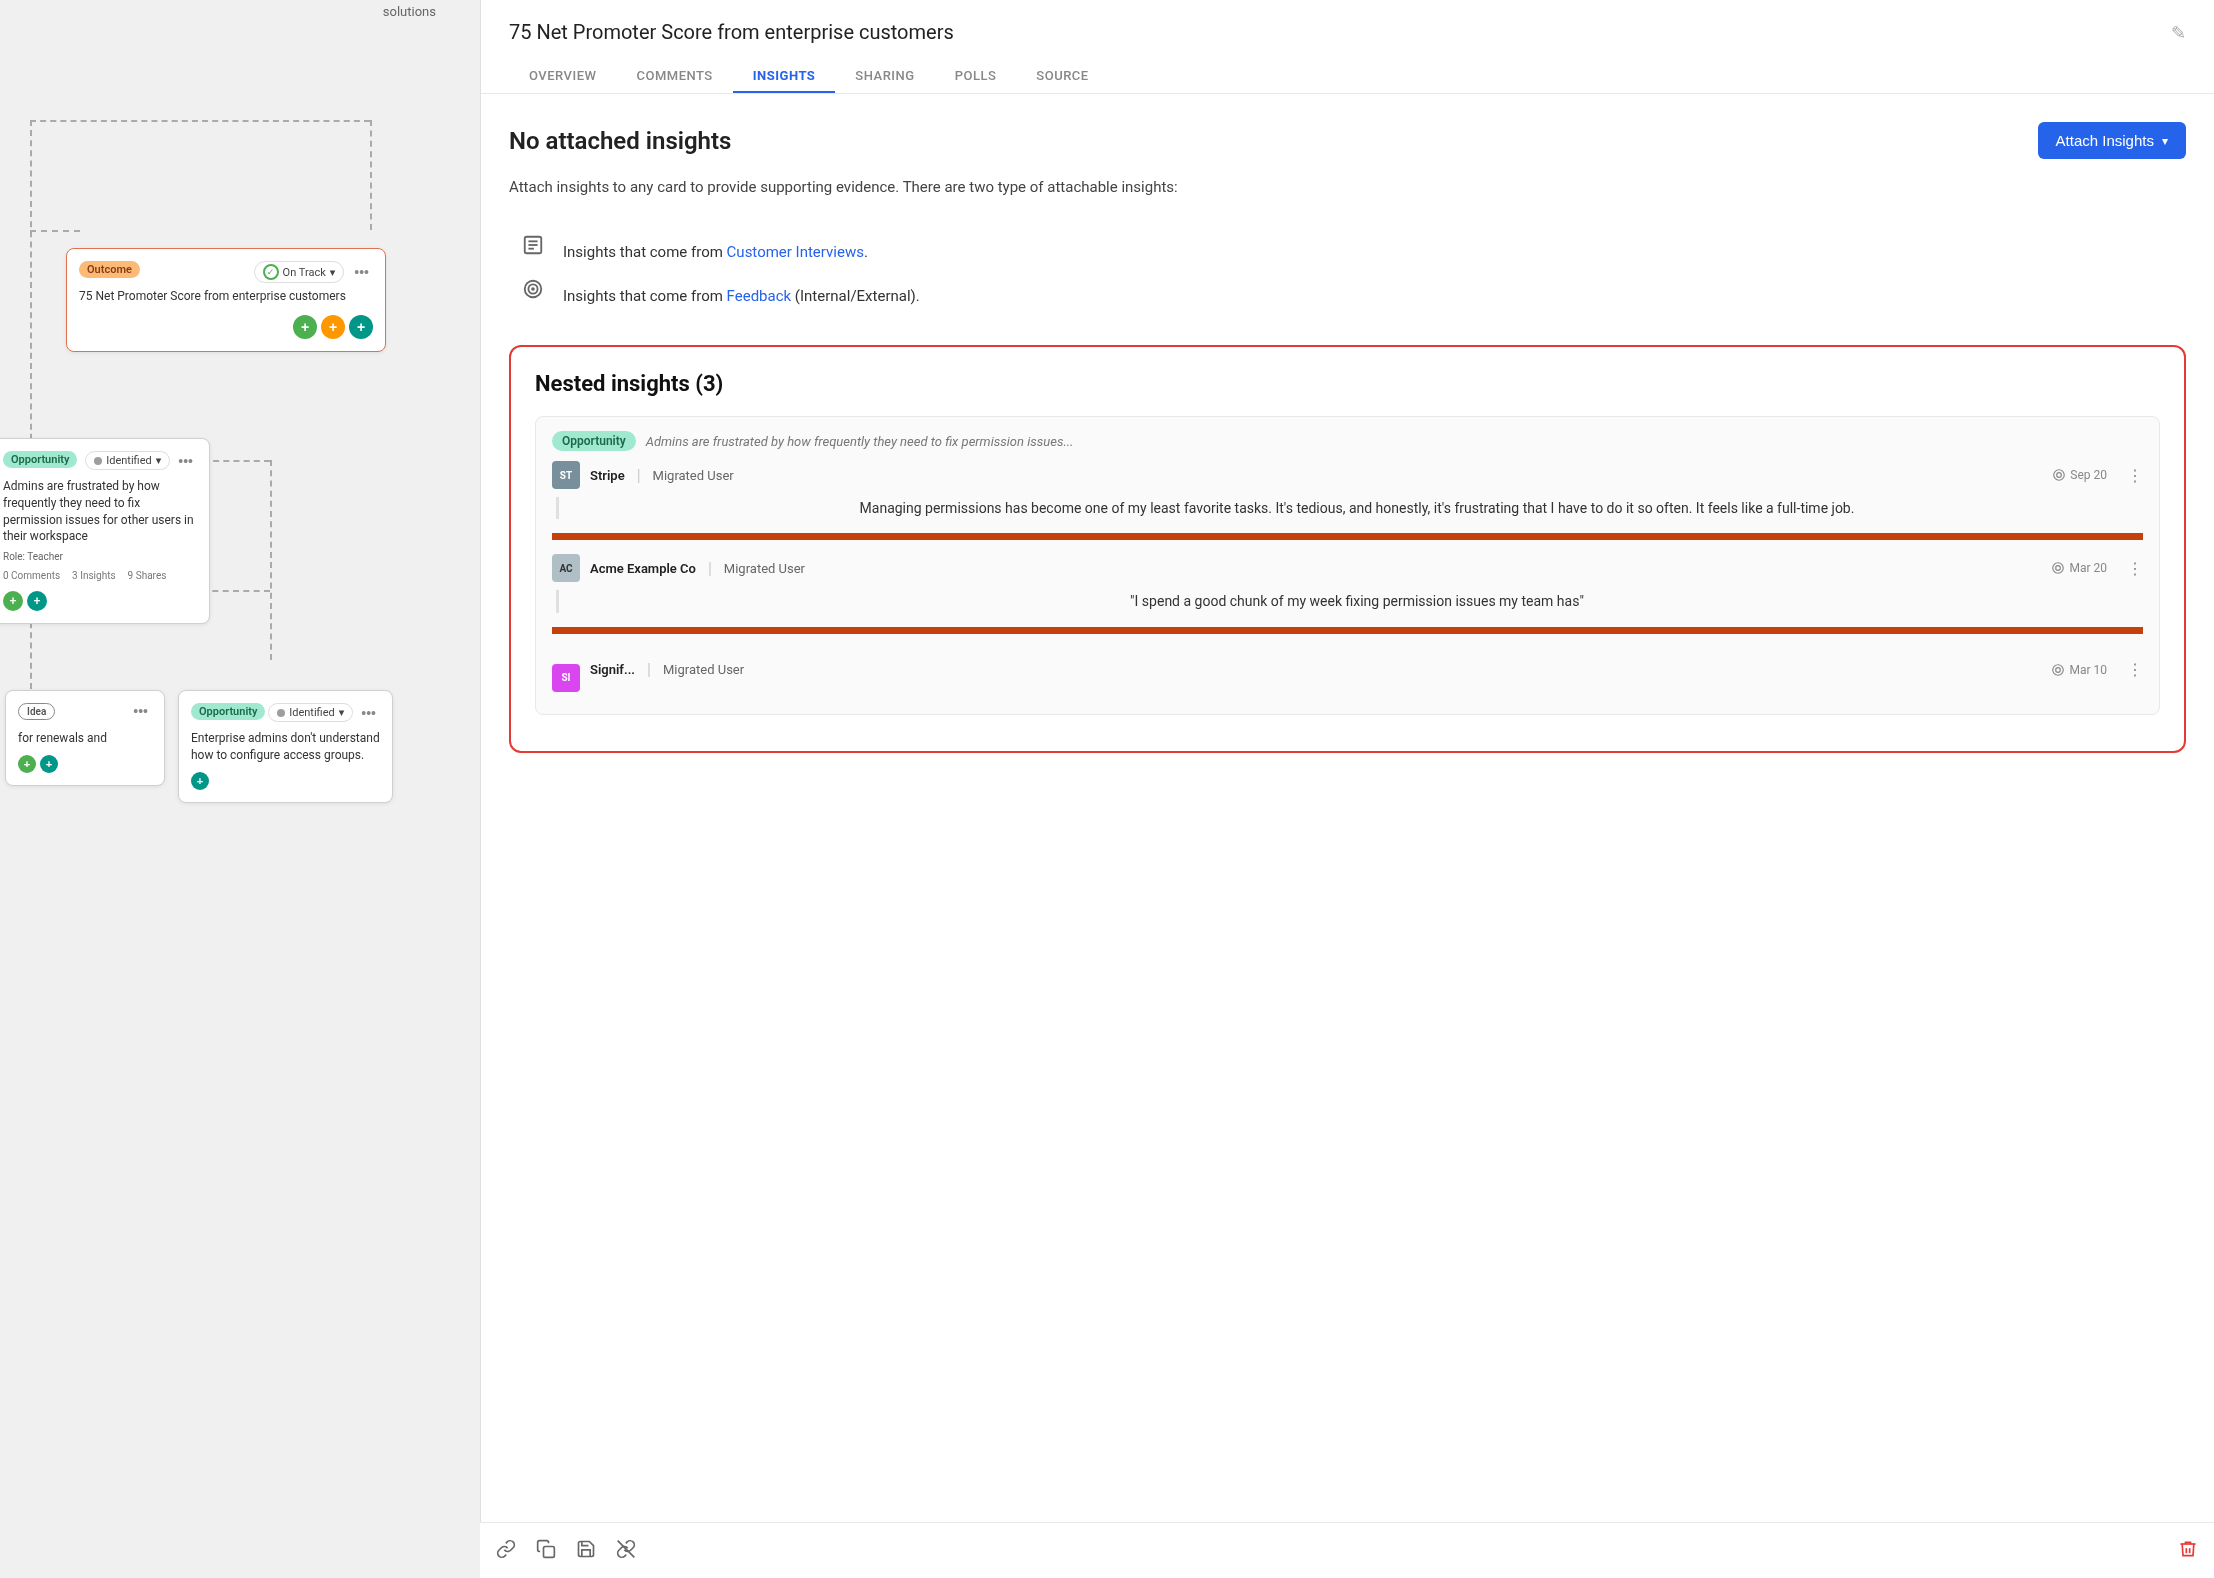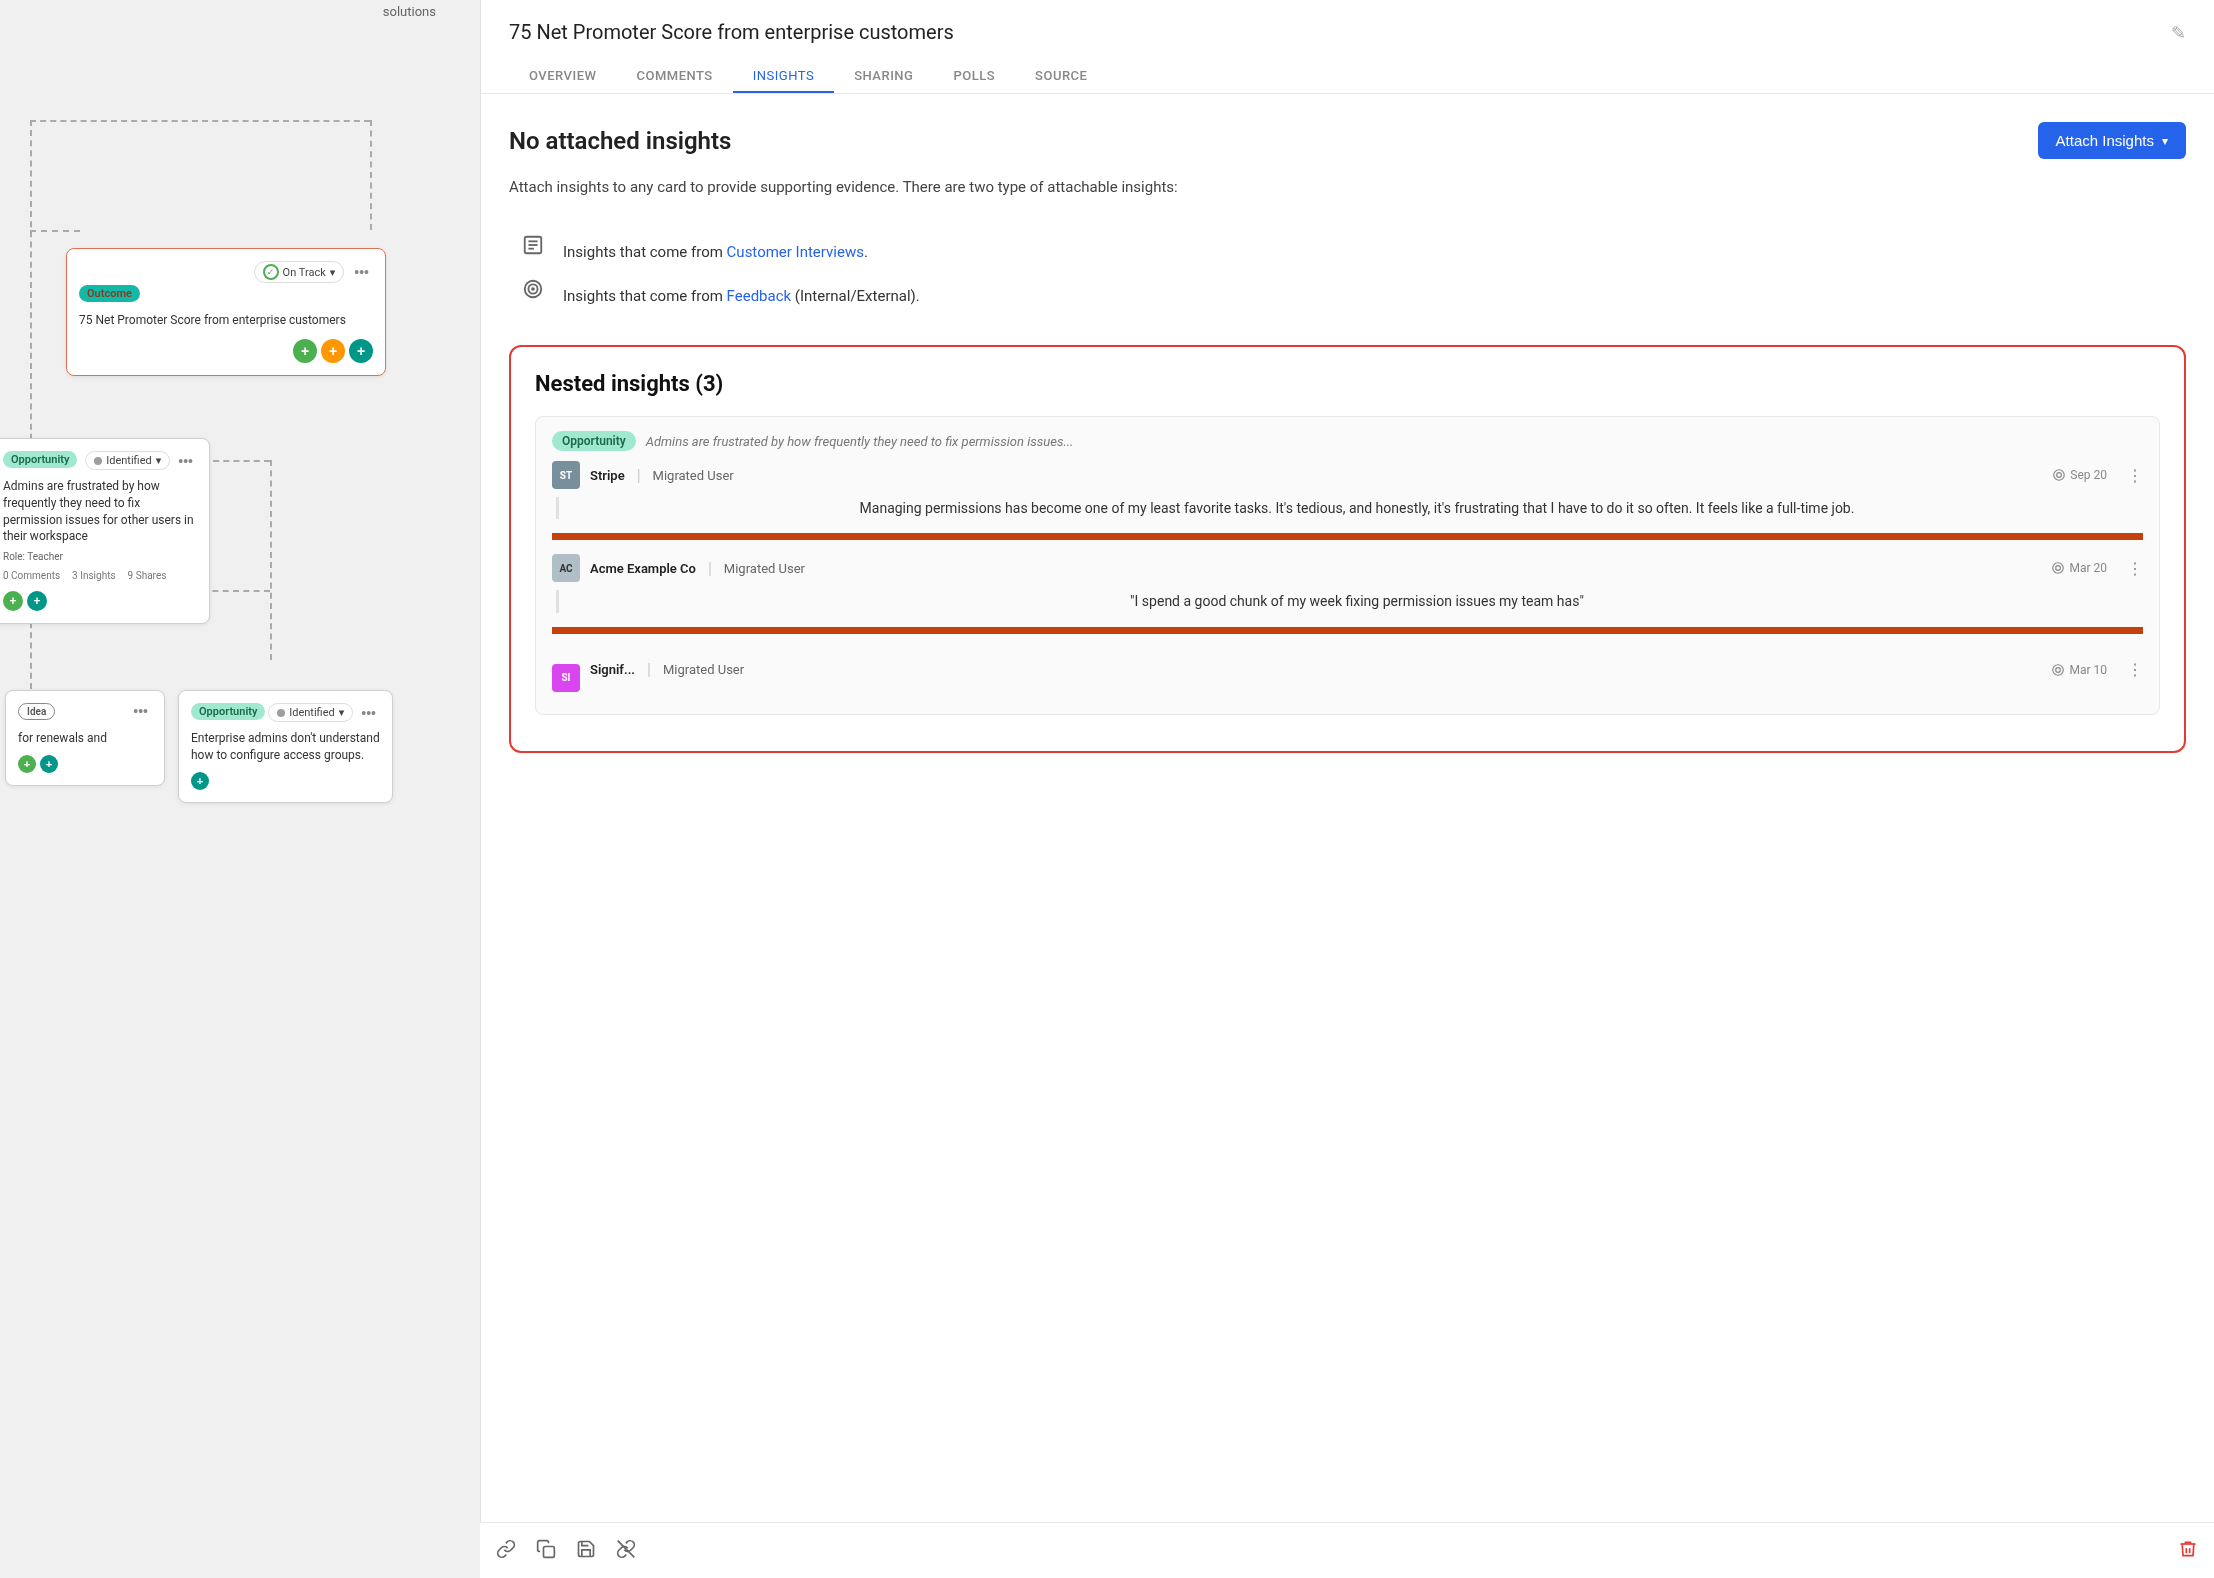--- a/index.html
+++ b/index.html
@@ -78,21 +78,21 @@
 
     .card-tag {
       display: inline-block;
       padding: 2px 8px;
       border-radius: 12px;
       font-size: 11px;
       font-weight: 600;
       margin-bottom: 6px;
     }
 
-    .tag-outcome { background: #14b8a6; color: #8b3a1a; margin-top: 24px; }
+    .tag-outcome { background: #fdba74; color: #8b3a1a; }
     .tag-opportunity { background: #a0e8d0; color: #1a6b4a; }
     .tag-idea { background: transparent; border: 1px solid #888; color: #555; font-size: 10px; }
 
     .card-status {
       display: inline-flex;
       align-items: center;
       gap: 4px;
       border: 1px solid #ddd;
       border-radius: 12px;
       padding: 2px 8px;
@@ -214,21 +214,21 @@
       color: #888;
       cursor: pointer;
       border-bottom: 2px solid transparent;
       letter-spacing: 0.5px;
       text-transform: uppercase;
     }
 
     .tab.active {
       color: #2563eb;
       border-bottom-color: #2563eb;
-      font-weight: 400;
+      font-weight: 700;
     }
 
     
     .panel-content {
       flex: 1;
       overflow-y: auto;
       padding: 28px 28px 64px;
     }
 
     

